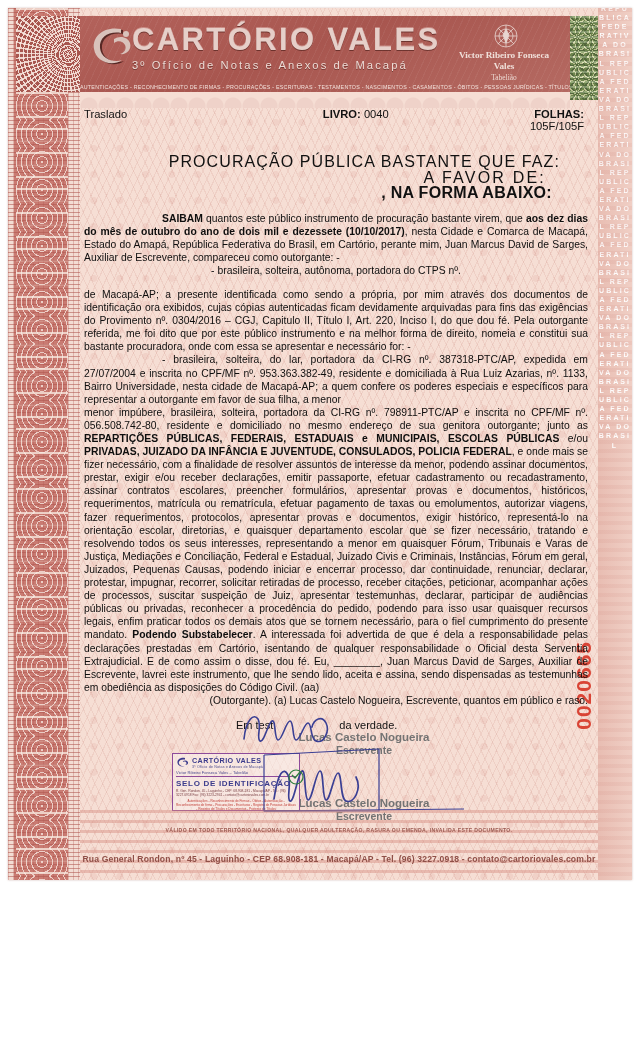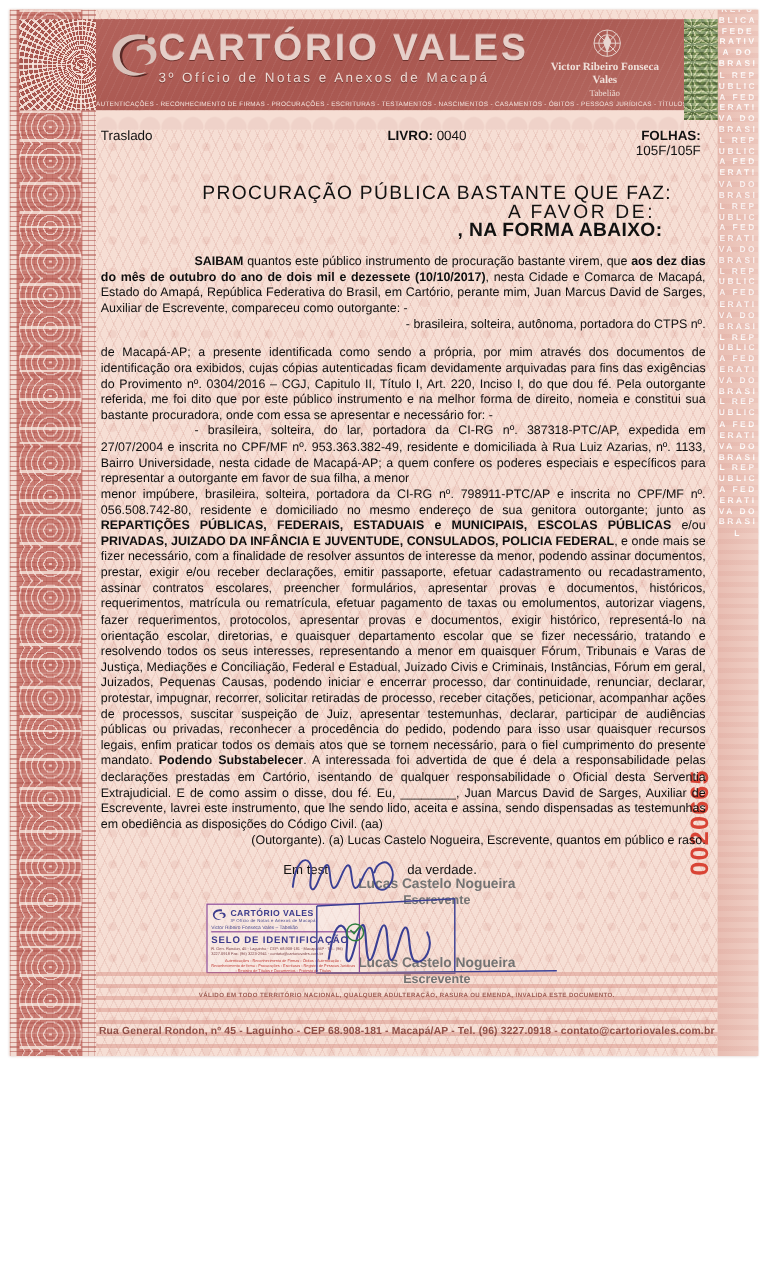--- a/index.html
+++ b/index.html
@@ -221,21 +221,21 @@
         <div class="tl t1">PROCURAÇÃO PÚBLICA BASTANTE QUE FAZ:</div>
         <div class="tl t2">A FAVOR DE:</div>
         <div class="tl t3">, NA FORMA ABAIXO:</div>
       </div>
 
       <div class="p-gap"></div>
 
       <p class="para">
         <span class="indent"></span><b>SAIBAM</b><span> quantos este público instrumento de procuração bastante virem, que </span><b>aos dez dias do mês de outubro do ano de dois mil e dezessete (10/10/2017)</b><span>, nesta Cidade e Comarca de Macapá, Estado do Amapá, República Federativa do Brasil, em Cartório, perante mim, Juan Marcus David de Sarges, Auxiliar de Escrevente, compareceu como outorgante: -</span>
       </p>
-      <p class="para" style="text-align:right">- brasileira, solteira, autônoma, portadora do CTPS nº.</p>
+      <p class="para" style="text-align:center">- brasileira, solteira, autônoma, portadora do CTPS nº.</p>
 
       <div class="p-gap"></div>
 
       <p class="para">de Macapá-AP; a presente identificada como sendo a própria, por mim através dos documentos de identificação ora exibidos, cujas cópias autenticadas ficam devidamente arquivadas para fins das exigências do Provimento nº. 0304/2016 – CGJ, Capitulo II, Título I, Art. 220, Inciso I, do que dou fé. Pela outorgante referida, me foi dito que por este público instrumento e na melhor forma de direito, nomeia e constitui sua bastante procuradora, onde com essa se apresentar e necessário for: -</p>
 
       <p class="para">
         <span class="indent"></span><span>- brasileira, solteira, do lar, portadora da CI-RG nº. 387318-PTC/AP, expedida em 27/07/2004 e inscrita no CPF/MF nº. 953.363.382-49, residente e domiciliada à Rua Luiz Azarias, nº. 1133, Bairro Universidade, nesta cidade de Macapá-AP; a quem confere os poderes especiais e específicos para representar a outorgante em favor de sua filha, a menor</span>
       </p>
 
       <p class="para">

